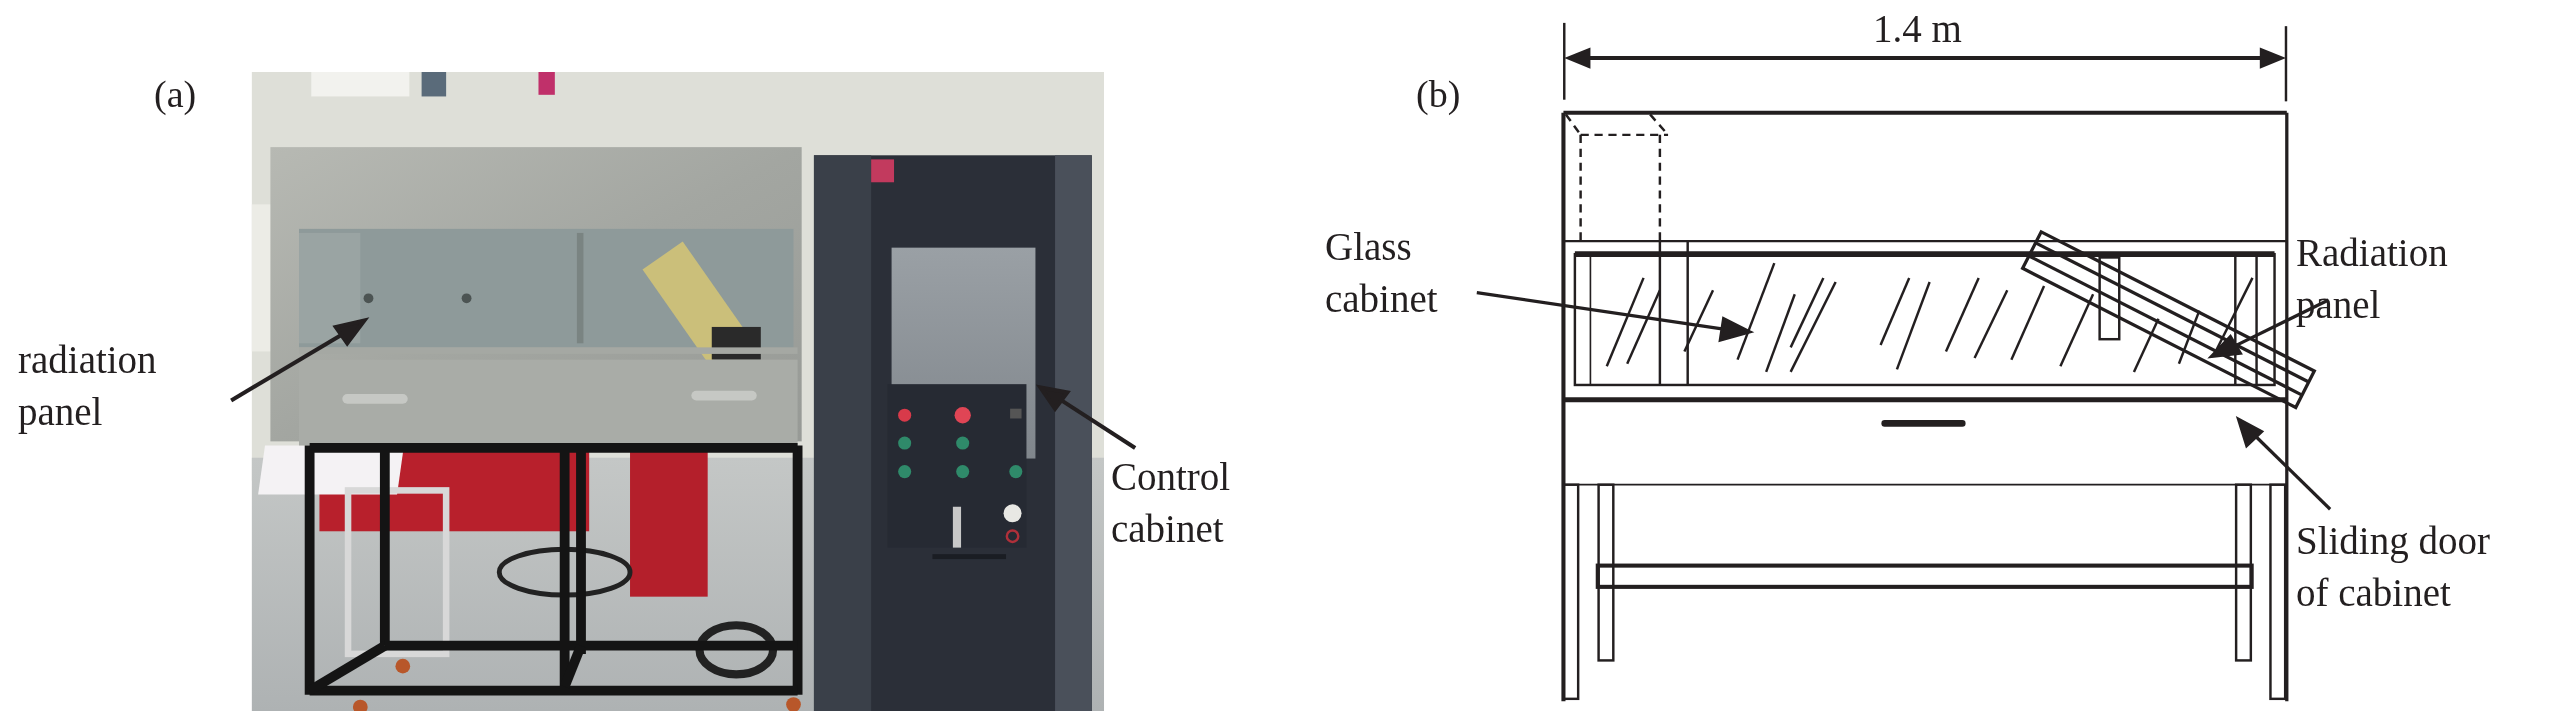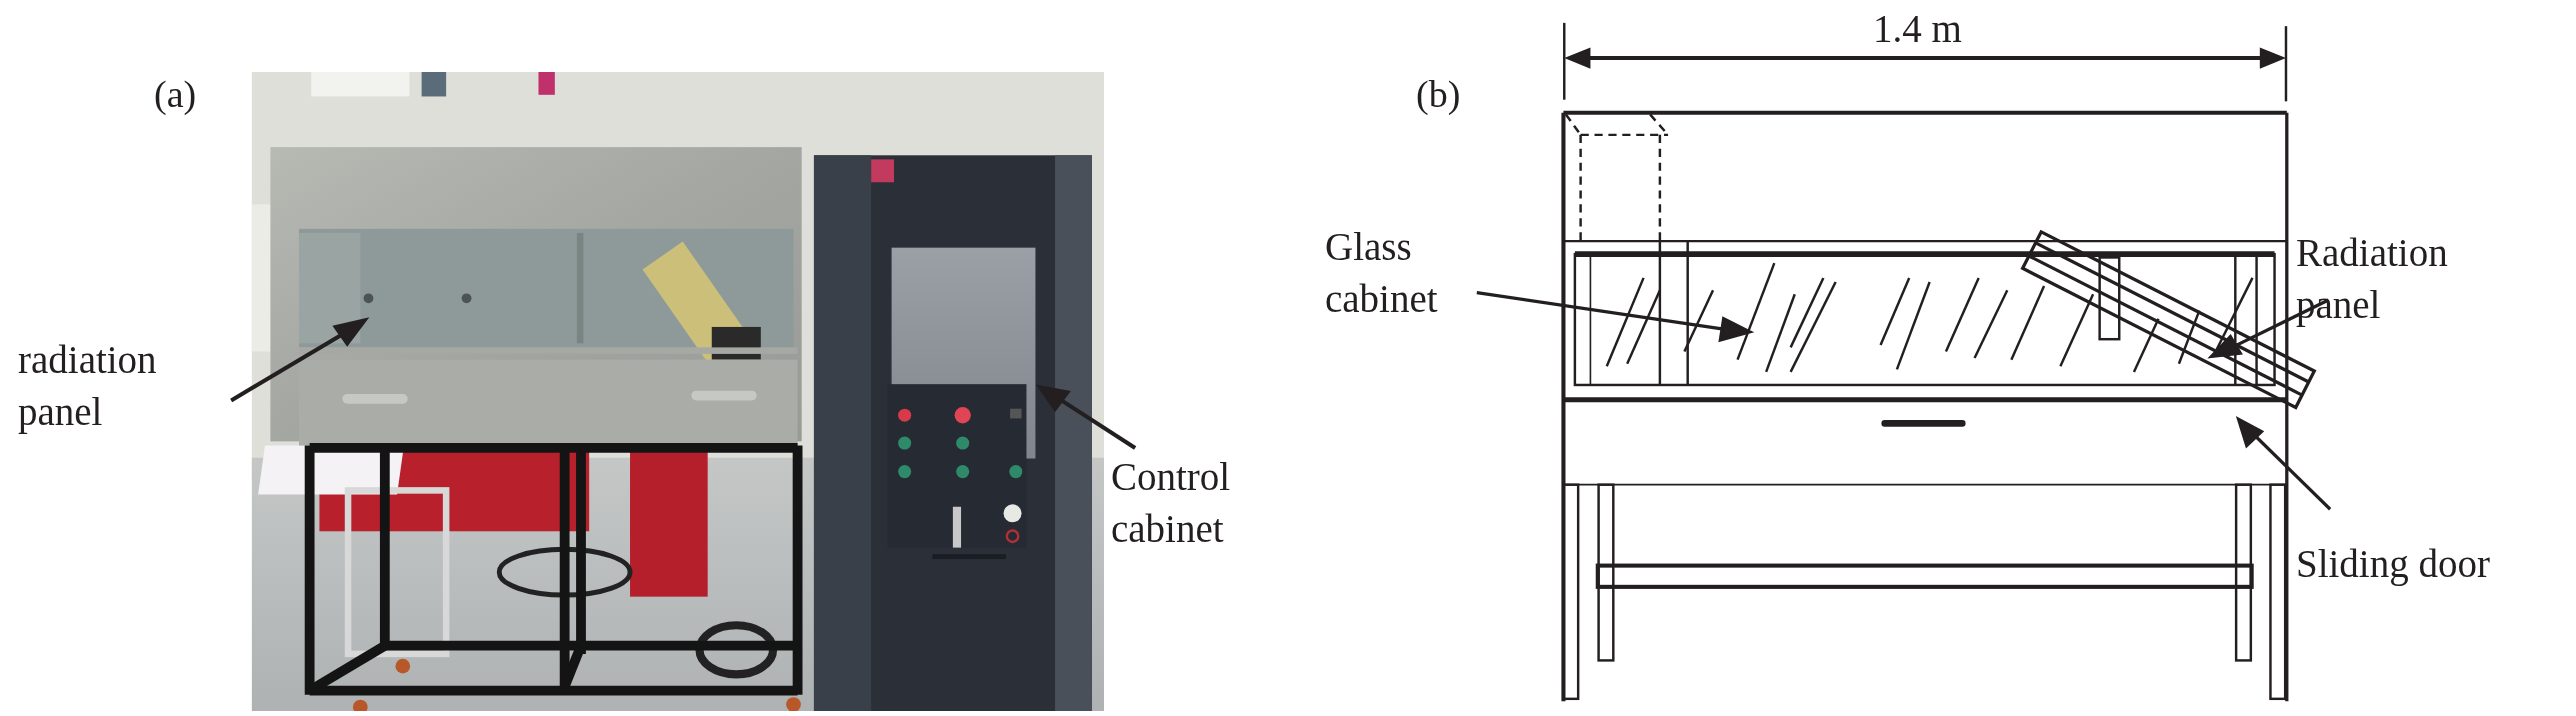--- a/index.html
+++ b/index.html
@@ -205,16 +205,17 @@
 
 <div class="callout" style="left:1873px;top:3.3px;width:114px;">1.4 m</div>
 <div class="callout" style="left:1325px;top:221px;width:139px;">
   <div>Glass</div>
   <div>cabinet</div>
 </div>
 <div class="callout" style="left:2296px;top:227px;width:188px;">
   <div>Radiation</div>
   <div>panel</div>
 </div>
-<div class="callout" style="left:2296px;top:538px;width:237px;">
+<div class="callout" style="left:2296px;top:515px;width:237px;">
   <div>Sliding door</div>
+  <div>of cabinet</div>
 </div>
 
 
 </body></html>

